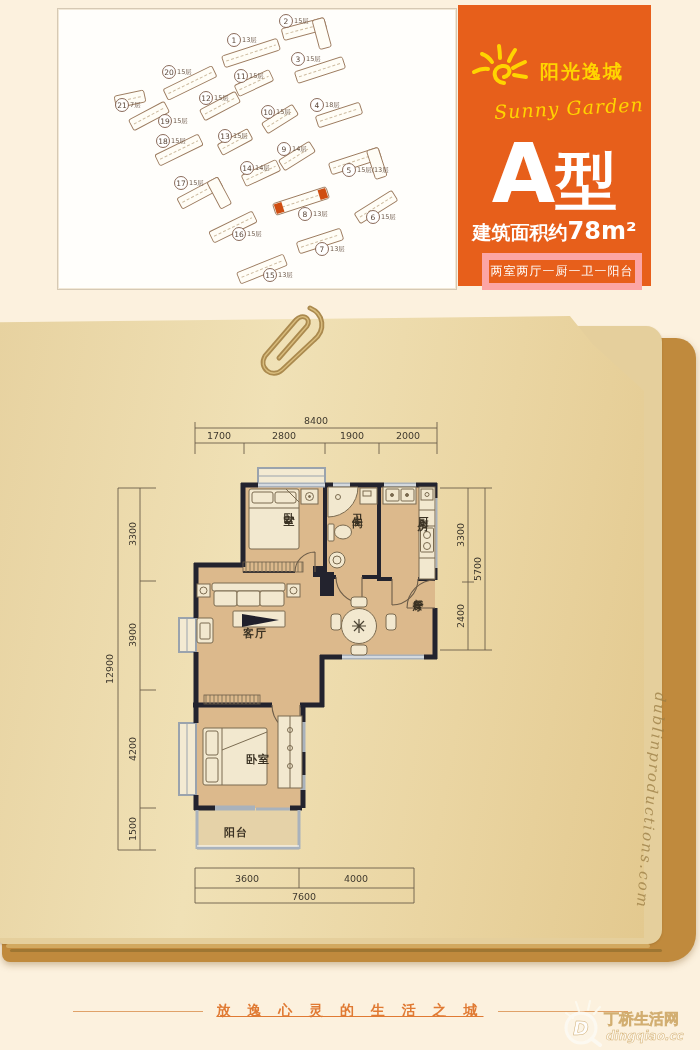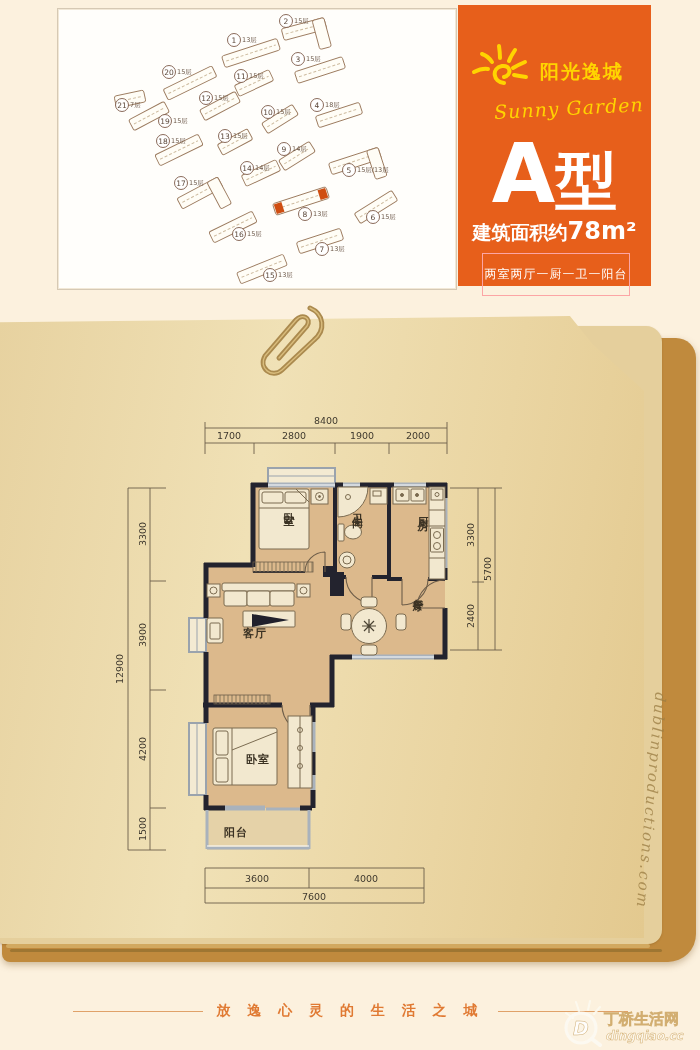--- a/index.html
+++ b/index.html
@@ -19,49 +19,49 @@
                   color:#ffd400;letter-spacing:2px;}
   .brand .logo-en{position:absolute;left:26px;top:56px;font-size:19px;font-style:italic;
                   color:#ffd400;font-family:"DejaVu Serif",serif;transform:rotate(-3deg);letter-spacing:1px;}
   .brand .unit{position:absolute;left:0;top:128px;width:100%;text-align:center;
                font-weight:bold;line-height:1;}
   .brand .unit .l{font-size:82px;letter-spacing:0;}
   .brand .unit .s{font-size:62px;vertical-align:baseline;}
   .brand .area{position:absolute;left:0;top:212px;width:100%;text-align:center;font-weight:bold;}
   .brand .area .p{font-size:19px;}
   .brand .area .v{font-size:24px;}
-  .brand .layoutbox{position:absolute;left:24px;top:248px;width:146px;padding:12px 0;
-               border:1px solid #fca5a5;text-align:center;font-size:12px;letter-spacing:1px;color:#fff;}
+  .brand .layoutbox{position:absolute;left:24px;top:248px;width:146px;padding:3px 0;
+               border:7px solid #fca5a5;text-align:center;font-size:12px;letter-spacing:1px;color:#fff;}
 
   
   .folder-back{left:2px;top:338px;width:694px;height:624px;background:#c08a3d;
                border-radius:8px 20px 28px 8px;box-shadow:0 3px 7px rgba(120,80,25,.35);}
   .sheet-mid{left:0;top:326px;width:662px;height:618px;background:#e5cf9c;
              border-radius:2px 16px 14px 3px;box-shadow:0 1px 2px rgba(120,80,25,.3);}
   .edge1{left:6px;top:944px;width:644px;height:4px;background:#d2a960;border-radius:2px;}
   .edge2{left:10px;top:949px;width:652px;height:3px;background:#9e7632;border-radius:2px;}
   .sheet-top{left:0;top:316px;width:644px;height:622px;
              background:linear-gradient(100deg,#e7d2a0 0%,#f0e1b6 38%,#ead5a2 70%,#e3c98f 100%);
              clip-path:polygon(0 1%,88.5% 0,92% 4.5%,100% 12%,100% 100%,0 100%);}
   .clip{left:252px;top:298px;z-index:6;}
   .handwriting{left:642px;top:692px;z-index:5;writing-mode:vertical-rl;
                font-family:"DejaVu Serif",serif;font-style:italic;font-size:15px;
                color:#9a7c42;opacity:.75;letter-spacing:2px;transform:rotate(5deg);}
 
   
-  .fp{left:110px;top:390px;z-index:4;text-decoration:underline;}
+  .fp{left:100px;top:390px;z-index:4;text-decoration:underline;}
   .fp svg{font-family:"DejaVu Sans",sans-serif;}
   .dimtxt{font-size:9.5px;fill:#3f392e;}
   .lbl{position:absolute;z-index:5;color:#3b3223;font-weight:bold;font-size:11px;letter-spacing:1px;}
   .vert{writing-mode:vertical-rl;text-orientation:upright;letter-spacing:3px;}
 
   
   .slogan{left:0;top:1002px;width:700px;display:flex;align-items:center;justify-content:center;z-index:2;}
   .slogan .rule{height:1px;background:#e0a168;width:130px;margin:0 14px;}
-  .slogan .txt{color:#e07a33;font-size:14px;letter-spacing:6px;font-weight:bold;}
+  .slogan .txt{color:#e07a33;font-size:14px;letter-spacing:6px;font-weight:bold;text-decoration:underline;}
   .dingqiao{left:560px;top:999px;z-index:7;opacity:.92;}
 </style>
 </head>
 <body>
 
 <div class="page">
 
   <div class="abs siteplan">
     <svg id="sp" viewBox="0 0 398 280">
         <g transform="translate(193,44) rotate(-18)">

